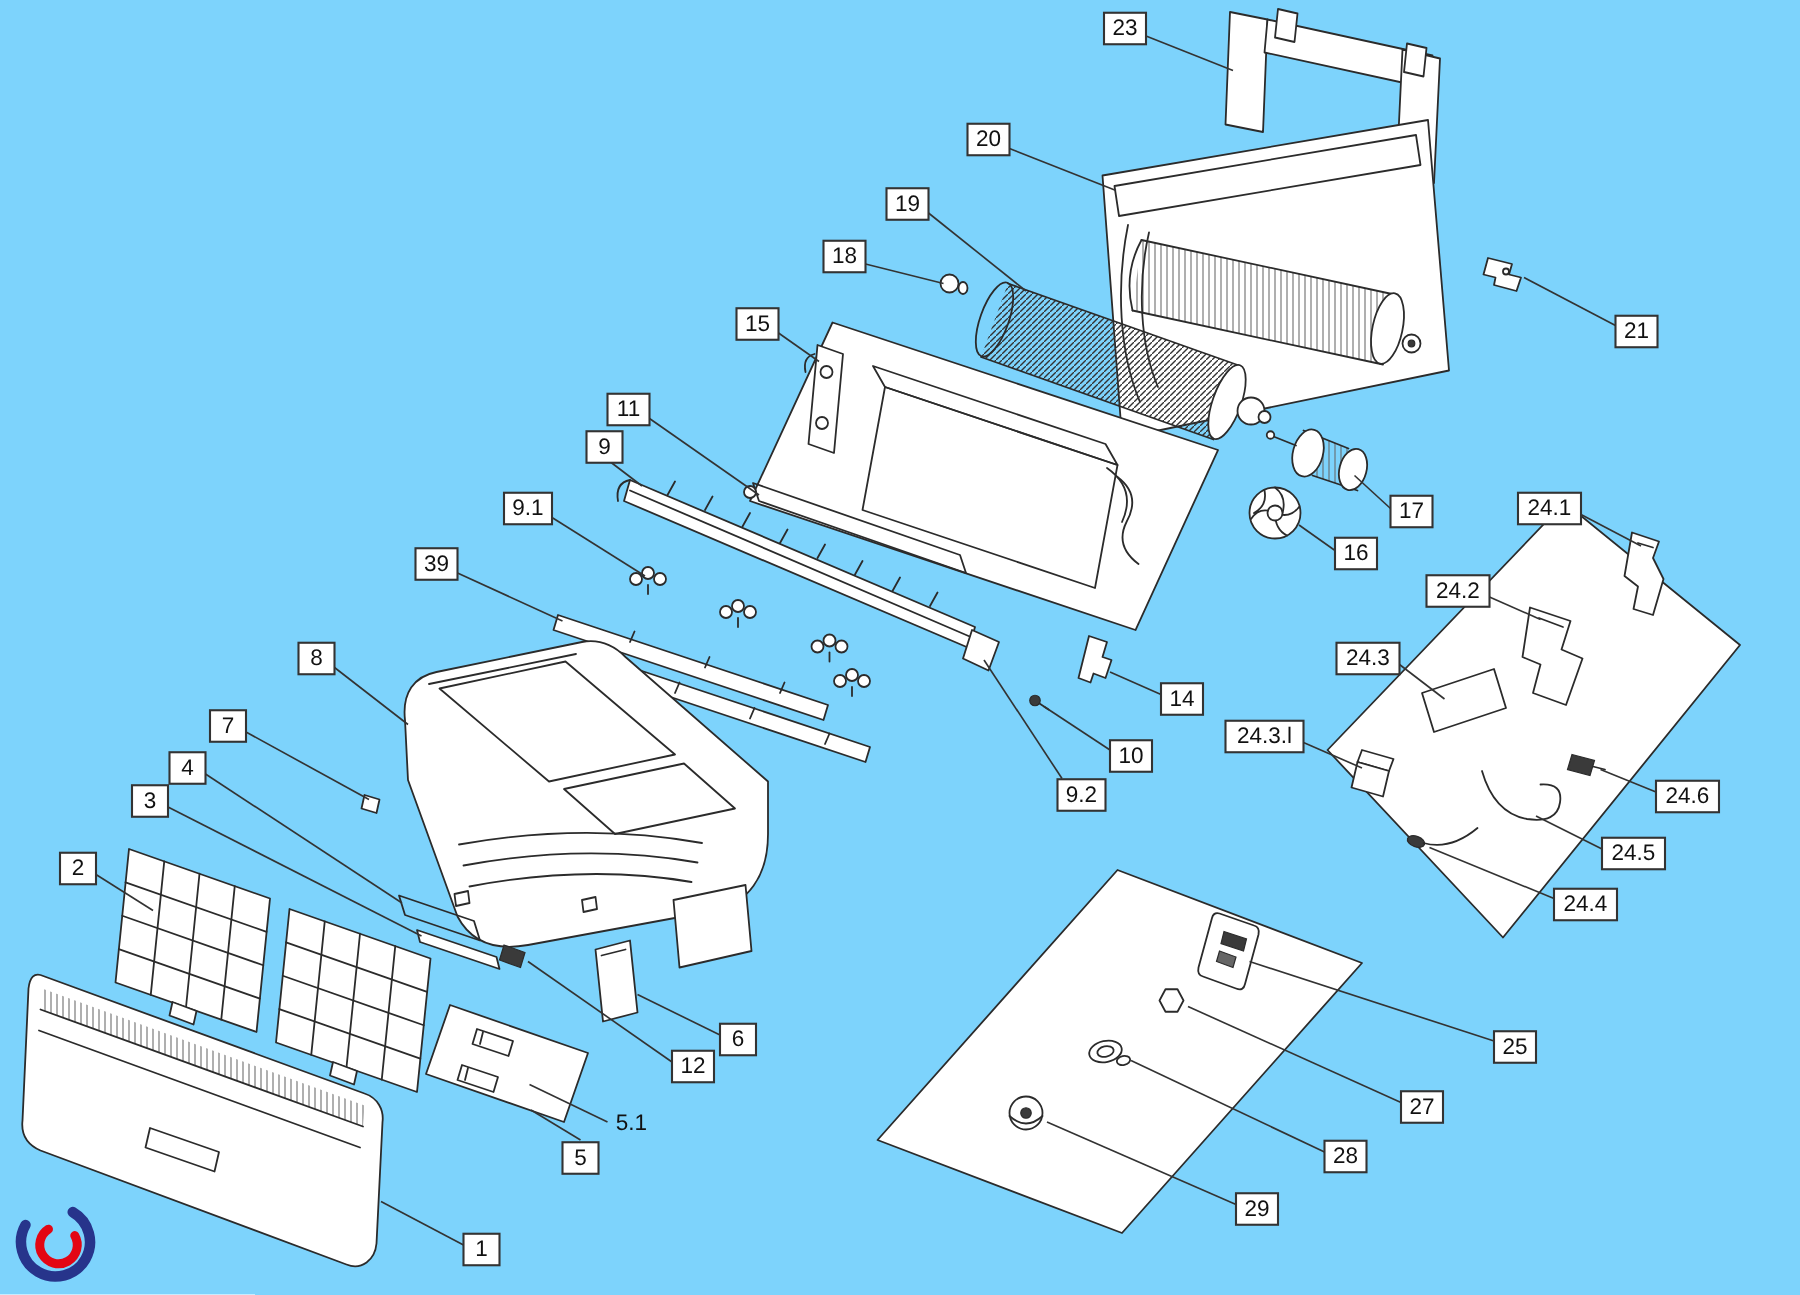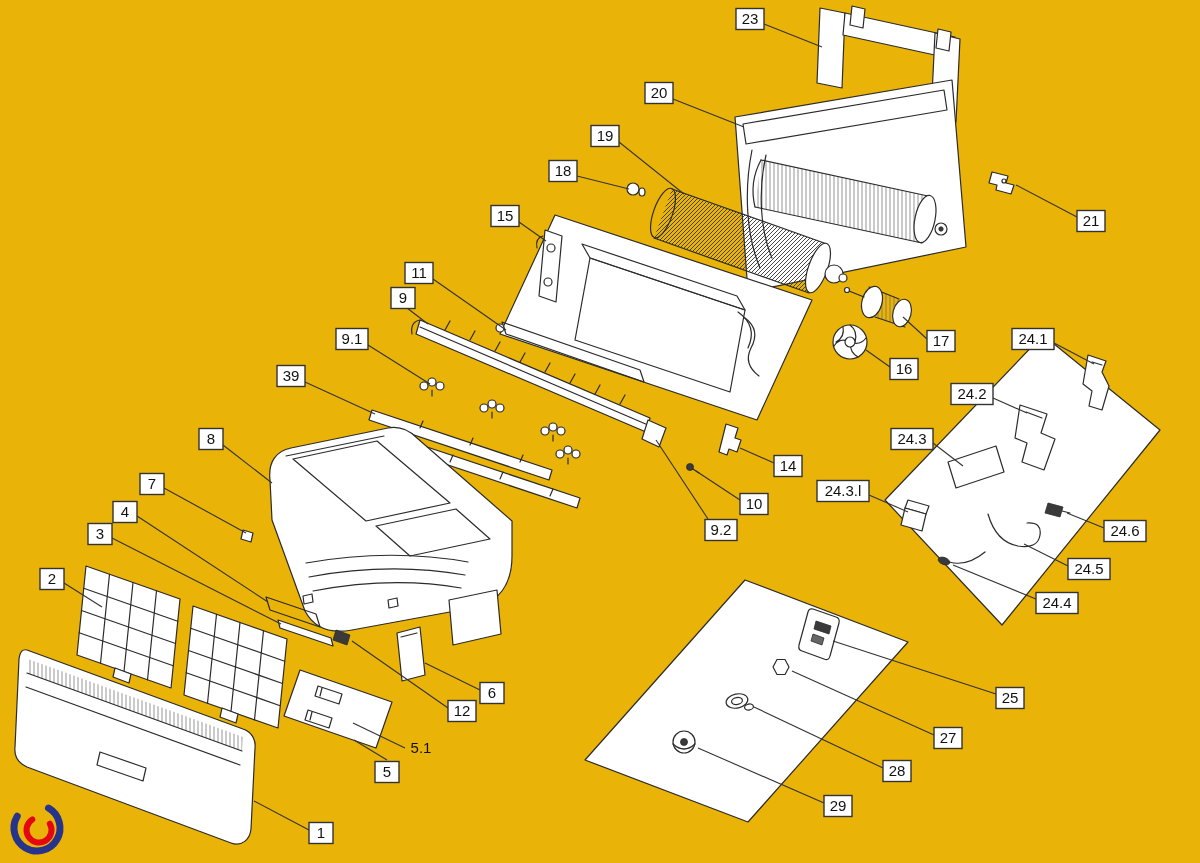--- a/index.html
+++ b/index.html
@@ -1,17 +1,17 @@
 <!DOCTYPE html>
 <html><head>
 <meta charset="utf-8">
 <style>
   html,body { margin:0; padding:0; background:#fff; }
   .stage {
-    position:relative; width:1200px; height:863px; background:#eab308;
+    position:relative; width:1200px; height:863px; background:#7dd3fc;
     font-family:"Liberation Sans", sans-serif; overflow:hidden;
   }
   svg { position:absolute; inset:0; }
   svg .ln { fill:none; stroke:#2b2b2b; stroke-width:1.2; stroke-linejoin:round; stroke-linecap:round; }
   svg .wh { fill:#ffffff; stroke:#2b2b2b; stroke-width:1.2; stroke-linejoin:round; }
   svg .dk { fill:#3a3a3a; stroke:#2b2b2b; stroke-width:0.8; }
   svg .leader { stroke:#333333; stroke-width:1.1; fill:none; }
   svg .callout rect { fill:#ffffff; stroke:#333333; stroke-width:1.4; }
   svg .callout text { font:15px "Liberation Sans", sans-serif; fill:#111111; text-anchor:middle; }
 </style>

